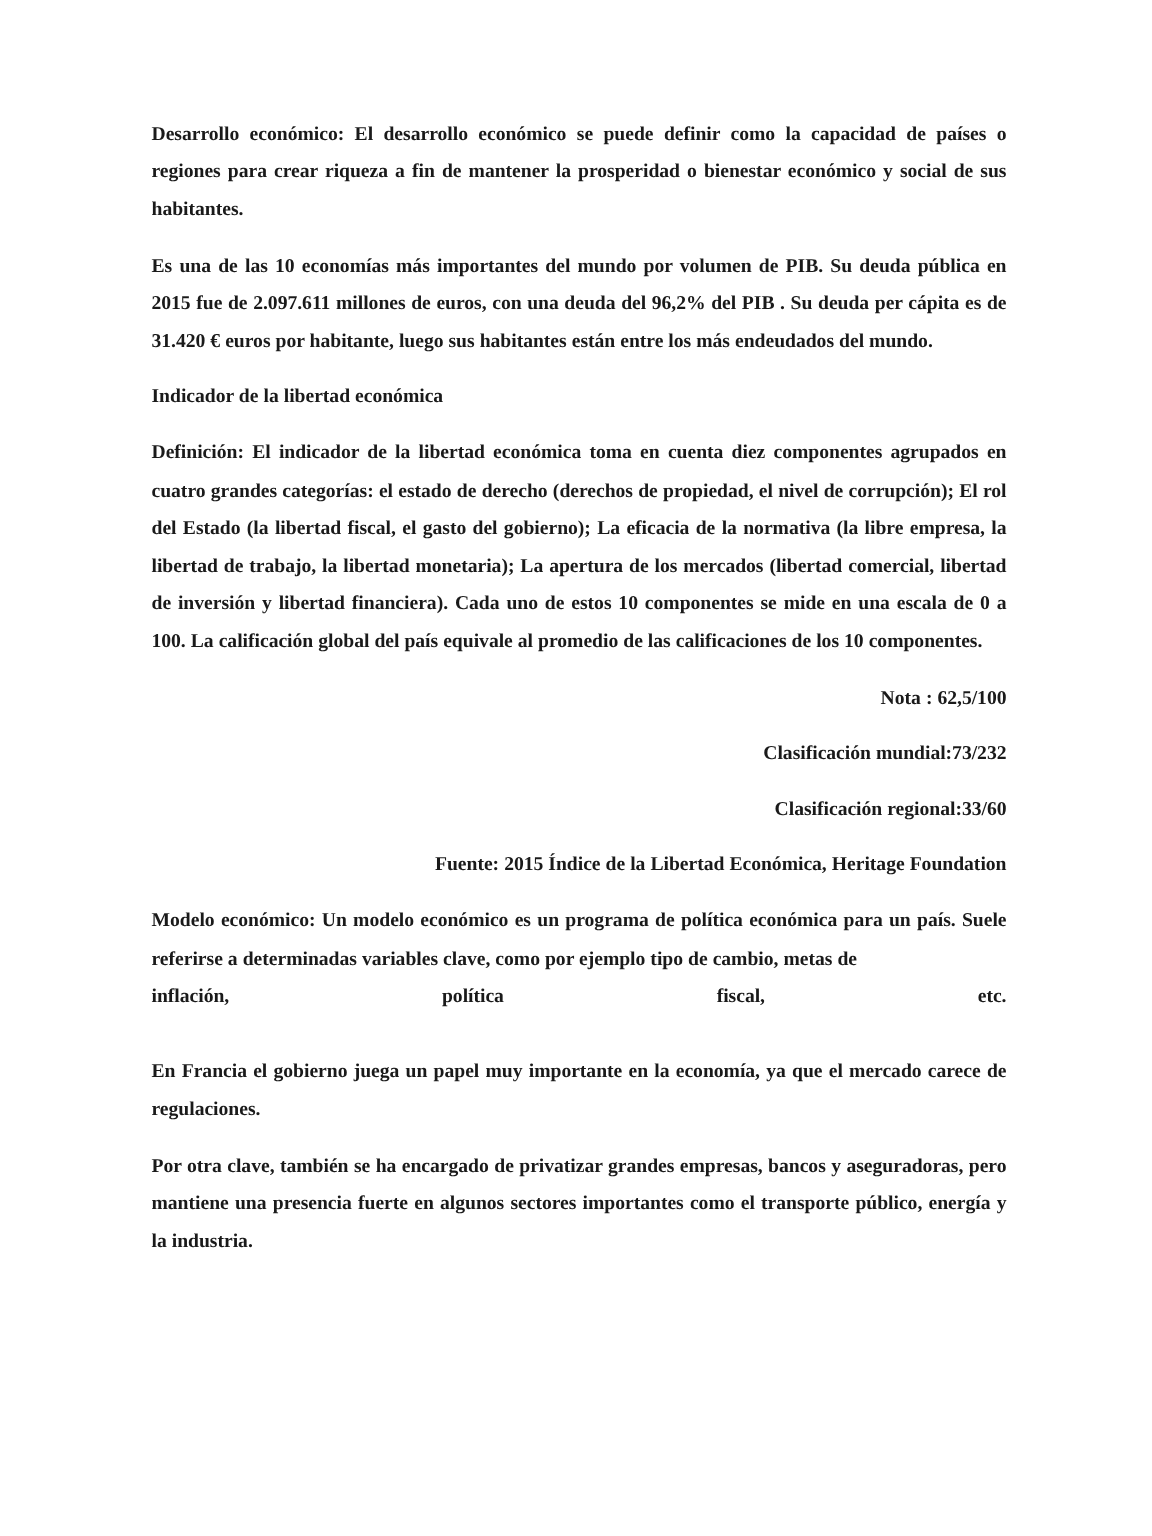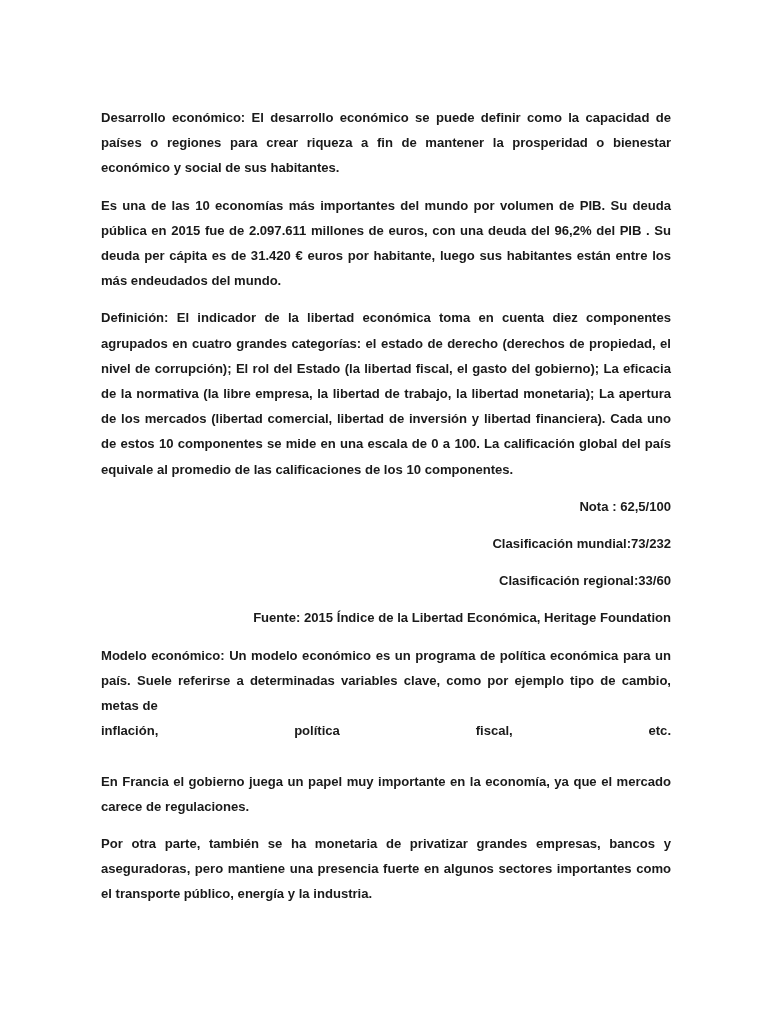--- a/index.html
+++ b/index.html
@@ -19,22 +19,23 @@
   .page {
     position: relative;
     width: 768px;
     height: 1024px;
     background: #ffffff;
     box-sizing: border-box;
   }
   .text-column {
     position: absolute;
     left: 101px;
-    top: 105px;
+    top: 76px;
     width: 570px;
+    font-family: Liberation Serif, serif;
   }
   p.para {
     margin: 0 0 12px 0;
     font-size: 13.1px;
     line-height: 25.2px;
     text-align: justify;
     text-justify: inter-word;
     font-weight: 600;
     letter-spacing: -0.02px;
     font-stretch: condensed;
@@ -71,31 +72,32 @@
 <body>
 
 <div class="page">
   <div class="text-column">
 
     <p class="para"><span class="lead">Desarrollo económico:</span><span> El desarrollo económico se puede definir como la capacidad de países o regiones para crear riqueza a fin de mantener la prosperidad o bienestar económico y social de sus habitantes.</span></p>
 
     <p class="para">Es una de las 10 economías más importantes del mundo por volumen de PIB. Su deuda pública en 2015 fue de 2.097.611 millones de euros, con una deuda del 96,2% del PIB . Su deuda per cápita es de 31.420 € euros por habitante, luego sus habitantes están entre los más endeudados del mundo.</p>
 
     <p class="para">
+        <span class="nowrap-break">Indicador de la libertad económica</span>
       </p>
 
     <p class="para"><span class="lead">Definición:</span><span> El indicador de la libertad económica toma en cuenta diez componentes agrupados en cuatro grandes categorías: el estado de derecho (derechos de propiedad, el nivel de corrupción); El rol del Estado (la libertad fiscal, el gasto del gobierno); La eficacia de la normativa (la libre empresa, la libertad de trabajo, la libertad monetaria); La apertura de los mercados (libertad comercial, libertad de inversión y libertad financiera). Cada uno de estos 10 componentes se mide en una escala de 0 a 100. La calificación global del país equivale al promedio de las calificaciones de los 10 componentes.</span></p>
 
     <p class="para short">Nota : 62,5/100</p>
 
 
     <p class="para short">Clasificación mundial:73/232</p>
 
     <p class="para short">Clasificación regional:33/60</p>
 
     <p class="para short">Fuente: 2015 Índice de la Libertad Económica, Heritage Foundation</p>
 
     <p class="para"><span class="lead">Modelo económico:</span><span> Un modelo económico es un programa de política económica para un país. Suele referirse a determinadas variables clave, como por ejemplo tipo de cambio, metas de</span><span class="stretch-line">inflación, política fiscal, etc.</span><span>En Francia el gobierno juega un papel muy importante en la economía, ya que el mercado carece de regulaciones.</span></p>
 
-    <p class="para">Por otra parte,  también se ha monetaria de privatizar grandes empresas, bancos y aseguradoras, pero mantiene una presencia fuerte en algunos sectores importantes como el transporte público, energía y la industria.</p>
+    <p class="para">Por otra clave,  también se ha encargado de privatizar grandes empresas, bancos y aseguradoras, pero mantiene una presencia fuerte en algunos sectores importantes como el transporte público, energía y la industria.</p>
 
   </div>
 </div>
 
 </body></html>

